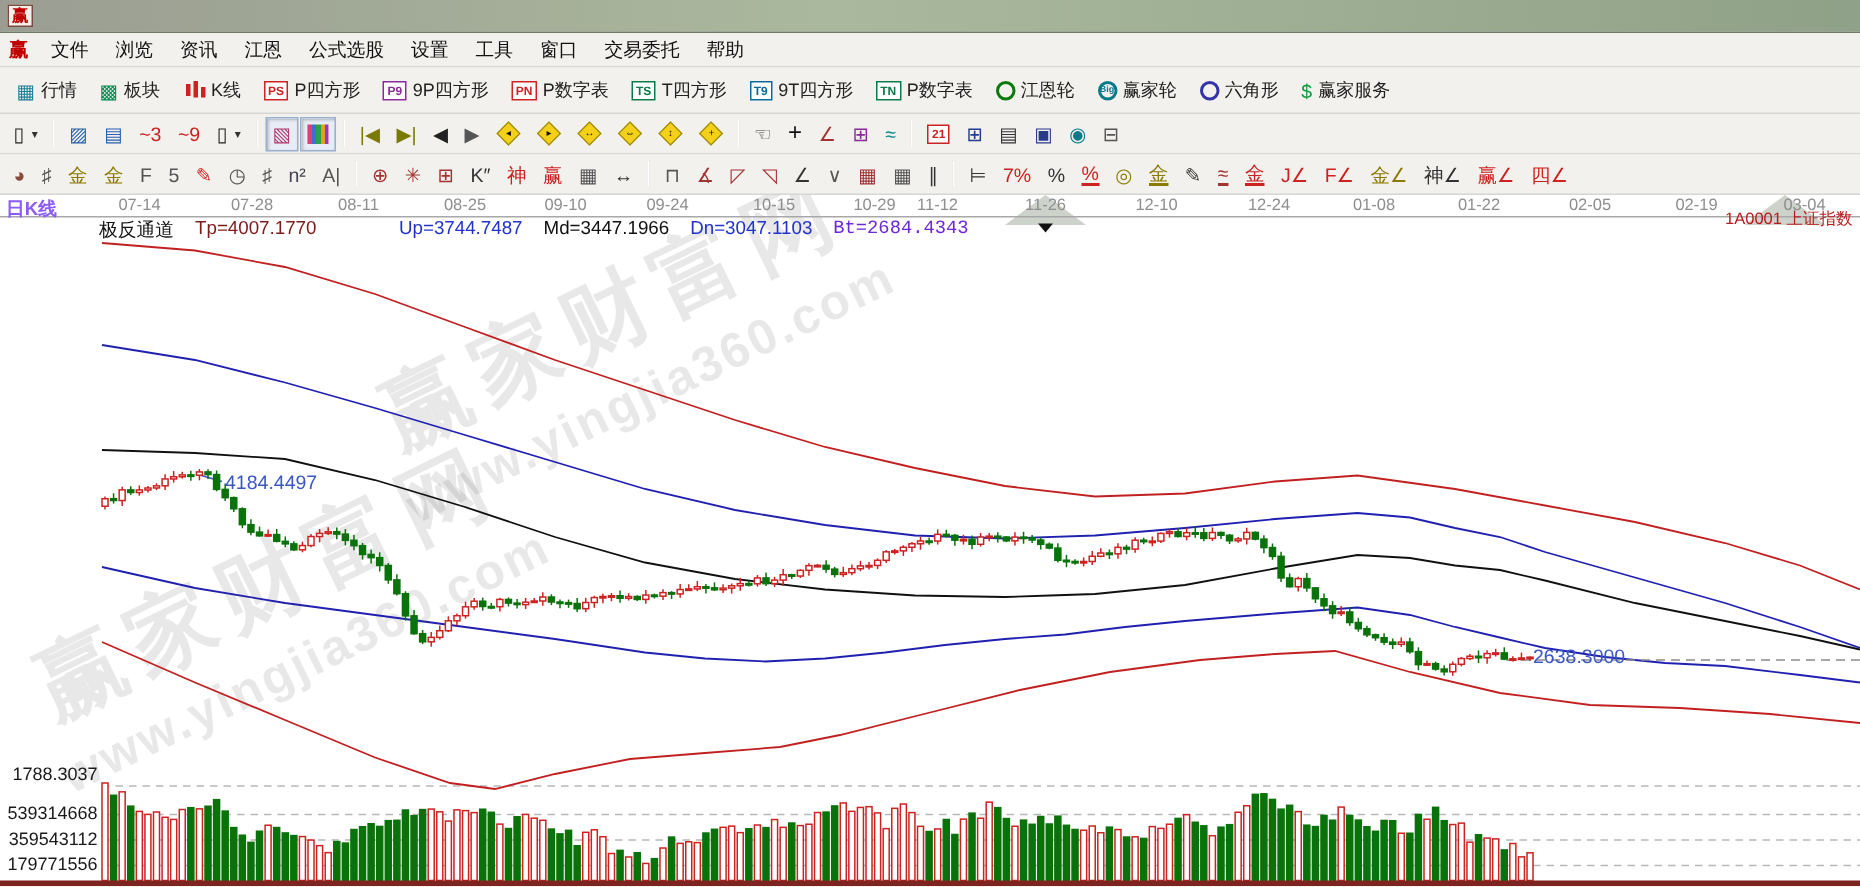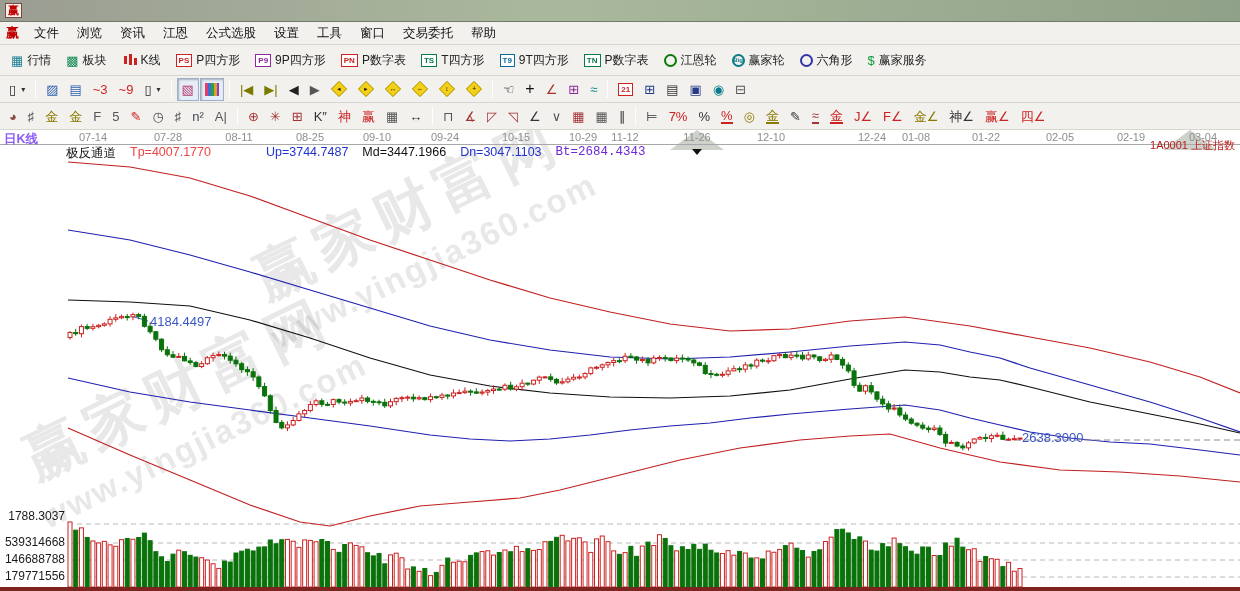--- a/index.html
+++ b/index.html
@@ -922,46 +922,46 @@
         <rect x="1018.018" y="438.5448664174328" width="4" height="18.455133582567214" fill="#ffffff" stroke="#cc2222"></rect>
         <rect x="0" y="457" width="1240" height="4" fill="#7e2420"></rect>
         <polygon points="692,19 702,19 697,25" fill="#111"></polygon>
       </svg>
     <div class="chart-labels" id="chart-labels">
       <span class="period-lbl">日K线</span>
       <span class="symbol-lbl">1A0001 上证指数</span>
       <span class="ind-row">
         <span class="ind-name">极反通道</span>
         <span id="indicator-values" style="display:flex;gap:14px">
-            <span style="color: #ef4444;">Tp=4007.1770</span>
+            <span style="color: #7f1d1d;">Tp=4007.1770</span>
             <span style="color: rgb(34, 51, 204); margin-left: 41px;">Up=3744.7487</span>
             <span style="color: rgb(17, 17, 17);">Md=3447.1966</span>
             <span style="color: rgb(34, 51, 204);">Dn=3047.1103</span>
             <span style="color: #6d28d9; font-family: Liberation Mono, monospace;">Bt=2684.4343</span>
           </span>
       </span>
       <span class="peak-lbl">4184.4497</span>
       <span class="low-lbl">2638.3000</span>
       <span class="floor-lbl">1788.3037</span>
     <span class="date-lbl" style="left: 93px;">07-14</span>
         <span class="date-lbl" style="left: 168px;">07-28</span>
         <span class="date-lbl" style="left: 239px;">08-11</span>
         <span class="date-lbl" style="left: 310px;">08-25</span>
         <span class="date-lbl" style="left: 377px;">09-10</span>
         <span class="date-lbl" style="left: 445px;">09-24</span>
         <span class="date-lbl" style="left: 516px;">10-15</span>
         <span class="date-lbl" style="left: 583px;">10-29</span>
         <span class="date-lbl" style="left: 625px;">11-12</span>
         <span class="date-lbl" style="left: 697px;">11-26</span>
         <span class="date-lbl" style="left: 771px;">12-10</span>
-        <span class="date-lbl" style="left: 872px;">12-24</span>
+        <span class="date-lbl" style="left: 846px;">12-24</span>
         <span class="date-lbl" style="left: 916px;">01-08</span>
         <span class="date-lbl" style="left: 986px;">01-22</span>
         <span class="date-lbl" style="left: 1060px;">02-05</span>
         <span class="date-lbl" style="left: 1131px;">02-19</span>
         <span class="date-lbl" style="left: 1203px;">03-04</span>
         <span class="vt" style="top: 405px;">539314668</span>
-        <span class="vt" style="top: 422px;">146688788</span>
+        <span class="vt" style="top: 422px;">359543112</span>
         <span class="vt" style="top: 439px;">179771556</span>
       </div>
   </div>
 
 </div>
 
 </body></html>

